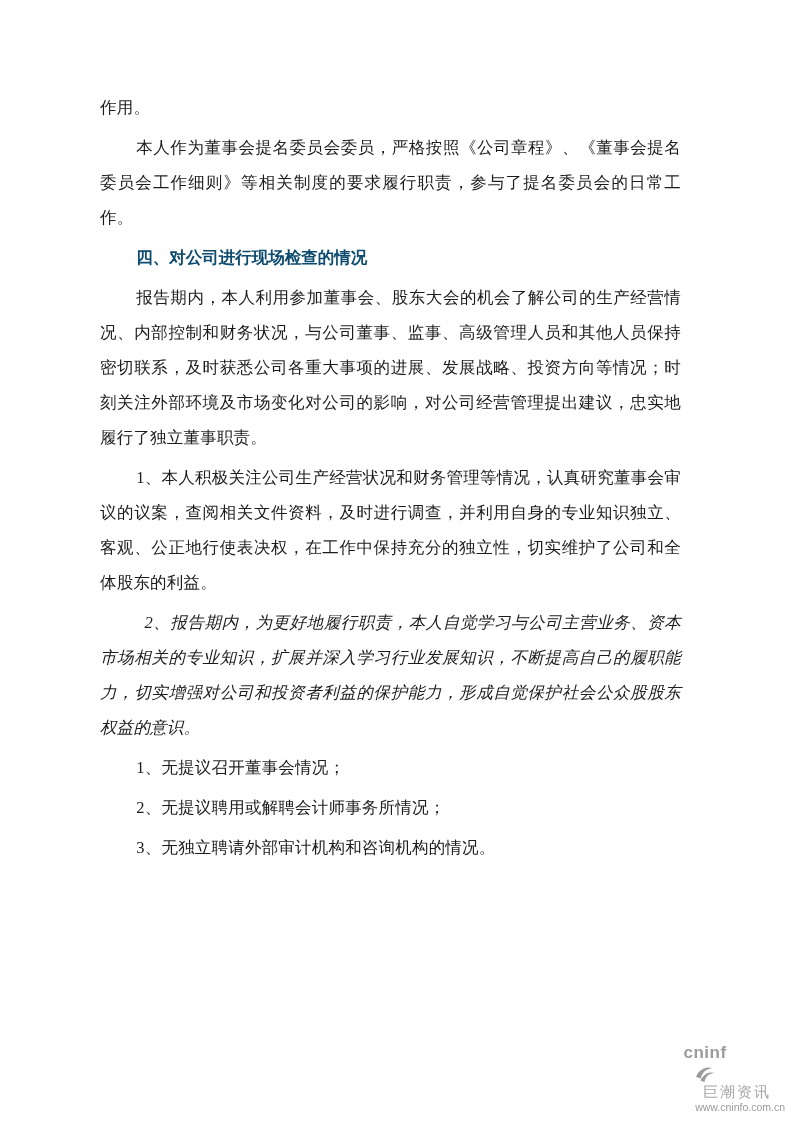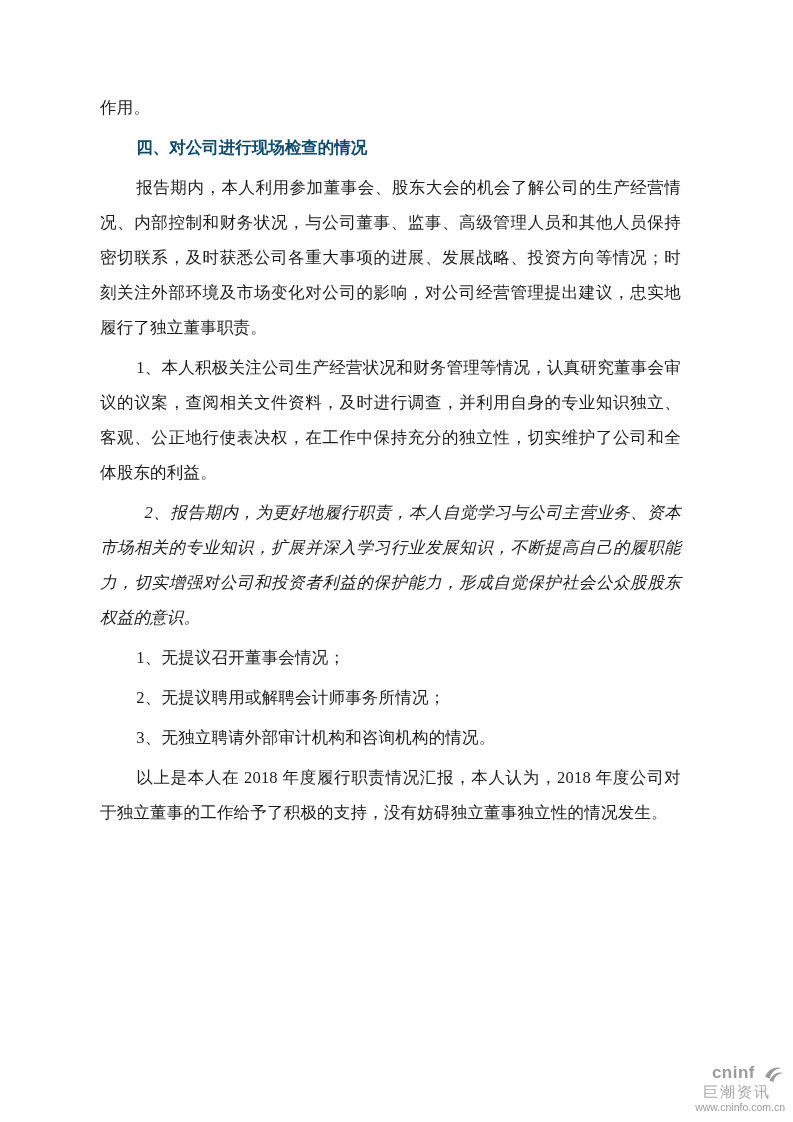--- a/index.html
+++ b/index.html
@@ -61,21 +61,22 @@
     text-align: right;
     color: #9b9b9b;
     font-family: "Liberation Sans", "DejaVu Sans", sans-serif;
     line-height: 1.1;
     padding-right: 4px;
   }
   .logo-row {
     display: flex;
     align-items: center;
     justify-content: flex-end;
-    gap: 8px;
+    gap: 2px;
+    flex-direction: column;
   }
   .logo-brand {
     font-weight: 700;
     font-size: 17px;
     letter-spacing: 0.5px;
     color: #9b9b9b;
   }
   .logo-swoosh {
     width: 22px;
     height: 18px;
@@ -95,38 +96,38 @@
   }
 </style>
 </head>
 <body>
 
 <div class="page">
   <div class="content">
 
     <p class="para no-indent">作用。</p>
 
+    <p class="para">本人作为董事会提名委员会委员，严格按照《公司章程》、《董事会提名委员会工作细则》等相关制度的要求履行职责，参与了提名委员会的日常工作。</p>
 
     <h3 class="heading">四、对公司进行现场检查的情况</h3>
 
     <p class="para">报告期内，本人利用参加董事会、股东大会的机会了解公司的生产经营情况、内部控制和财务状况，与公司董事、监事、高级管理人员和其他人员保持密切联系，及时获悉公司各重大事项的进展、发展战略、投资方向等情况；时刻关注外部环境及市场变化对公司的影响，对公司经营管理提出建议，忠实地履行了独立董事职责。</p>
 
 
     <p class="para">1、本人积极关注公司生产经营状况和财务管理等情况，认真研究董事会审议的议案，查阅相关文件资料，及时进行调查，并利用自身的专业知识独立、客观、公正地行使表决权，在工作中保持充分的独立性，切实维护了公司和全体股东的利益。</p>
 
     <p class="para indent-lg">2、报告期内，为更好地履行职责，本人自觉学习与公司主营业务、资本市场相关的专业知识，扩展并深入学习行业发展知识，不断提高自己的履职能力，切实增强对公司和投资者利益的保护能力，形成自觉保护社会公众股股东权益的意识。</p>
 
 
     <p class="list-item">1、无提议召开董事会情况；</p>
 
     <p class="list-item">2、无提议聘用或解聘会计师事务所情况；</p>
 
     <p class="list-item">3、无独立聘请外部审计机构和咨询机构的情况。</p>
 
-    <p class="para">以上是本人在 2018 年度履行职责情况汇报，本人认为，2018 年度公司对于独立董事的工作给予了积极的支持，没有妨碍独立董事独立性的情况发生。</p>
 
   </div>
 
   <div class="cninfo-logo">
     <div class="logo-row">
       <span class="logo-brand">cninf</span>
       <span class="logo-swoosh">
         <svg viewBox="0 0 24 20" width="22" height="18" xmlns="http://www.w3.org/2000/svg">
           <path d="M2 13 C6 4, 14 1.5, 20 3.5 C13.5 4, 8.5 8, 7.5 15 Z" fill="#9b9b9b"></path>
           <path d="M7 17.5 C10.5 9.5, 17 7, 23 9 C16.5 9.5, 12.5 12.5, 11.5 19 Z" fill="#9b9b9b"></path>

